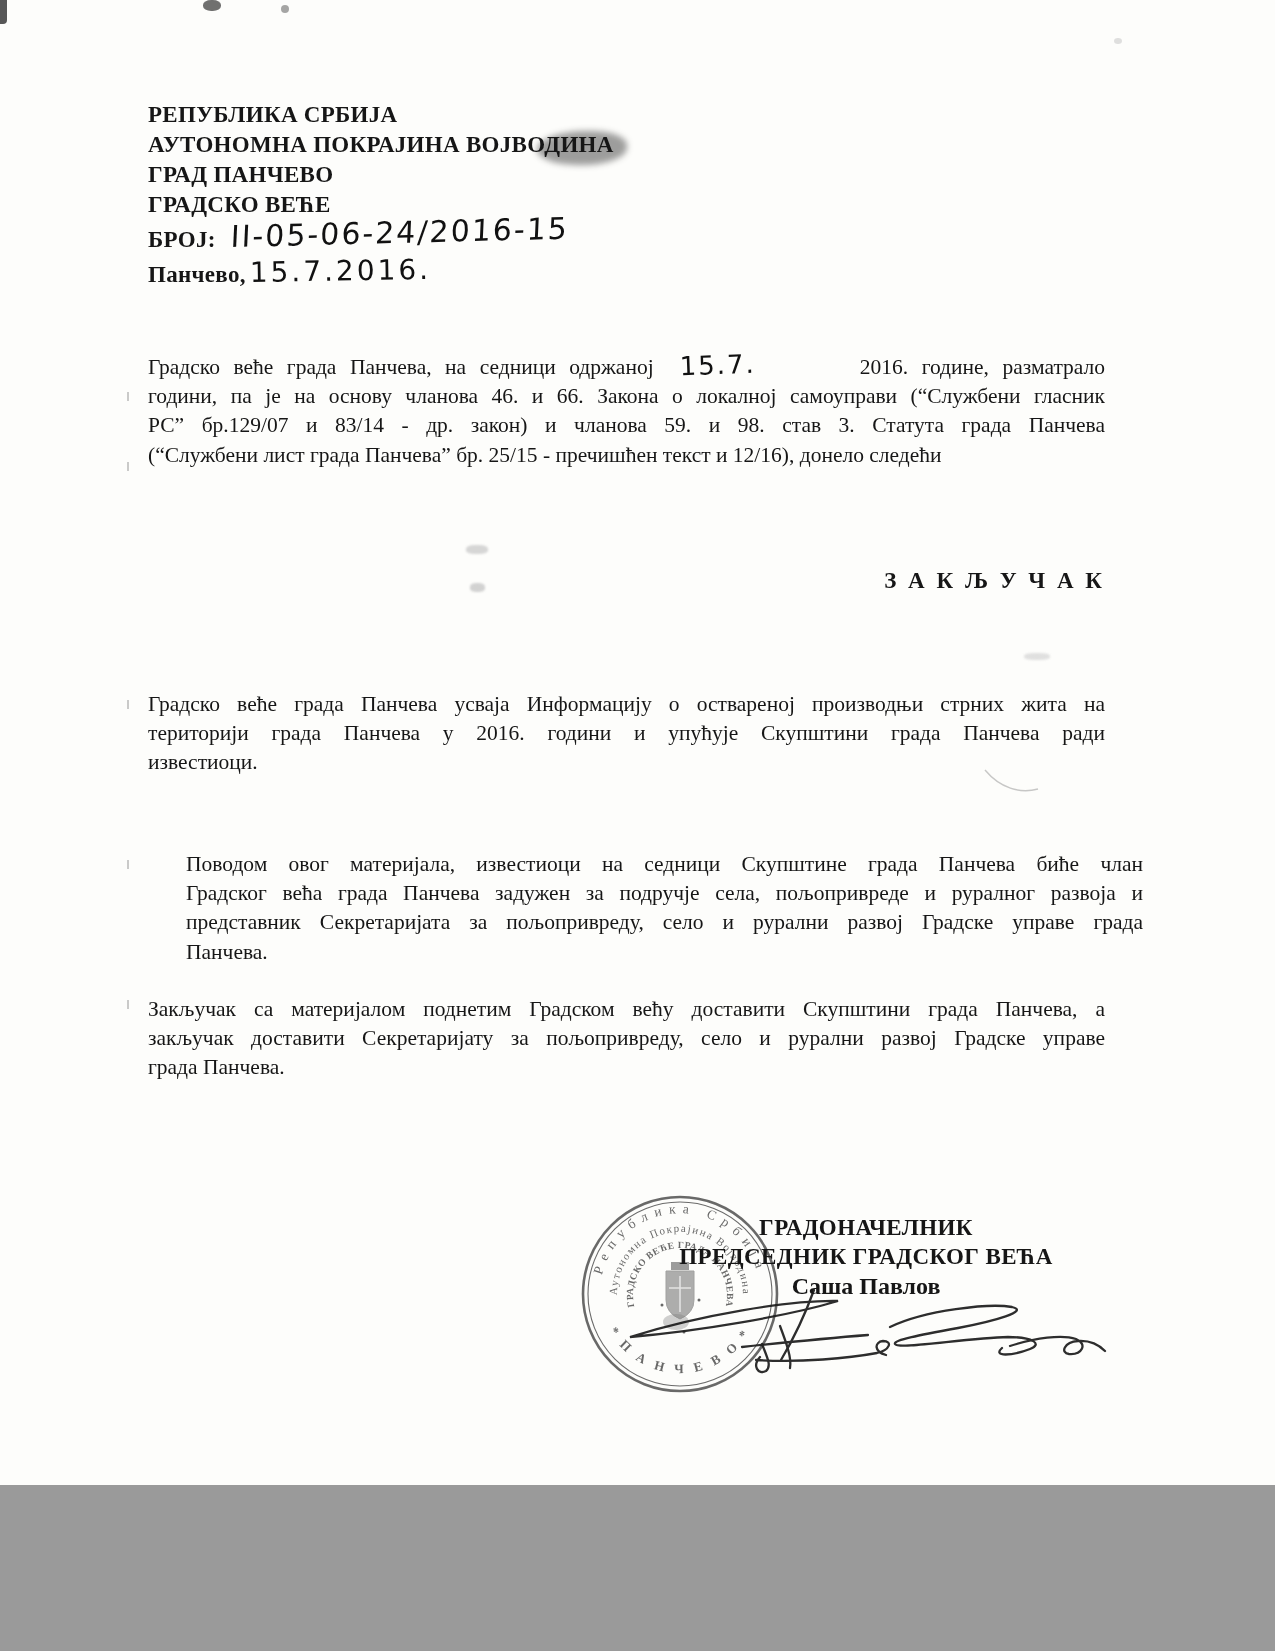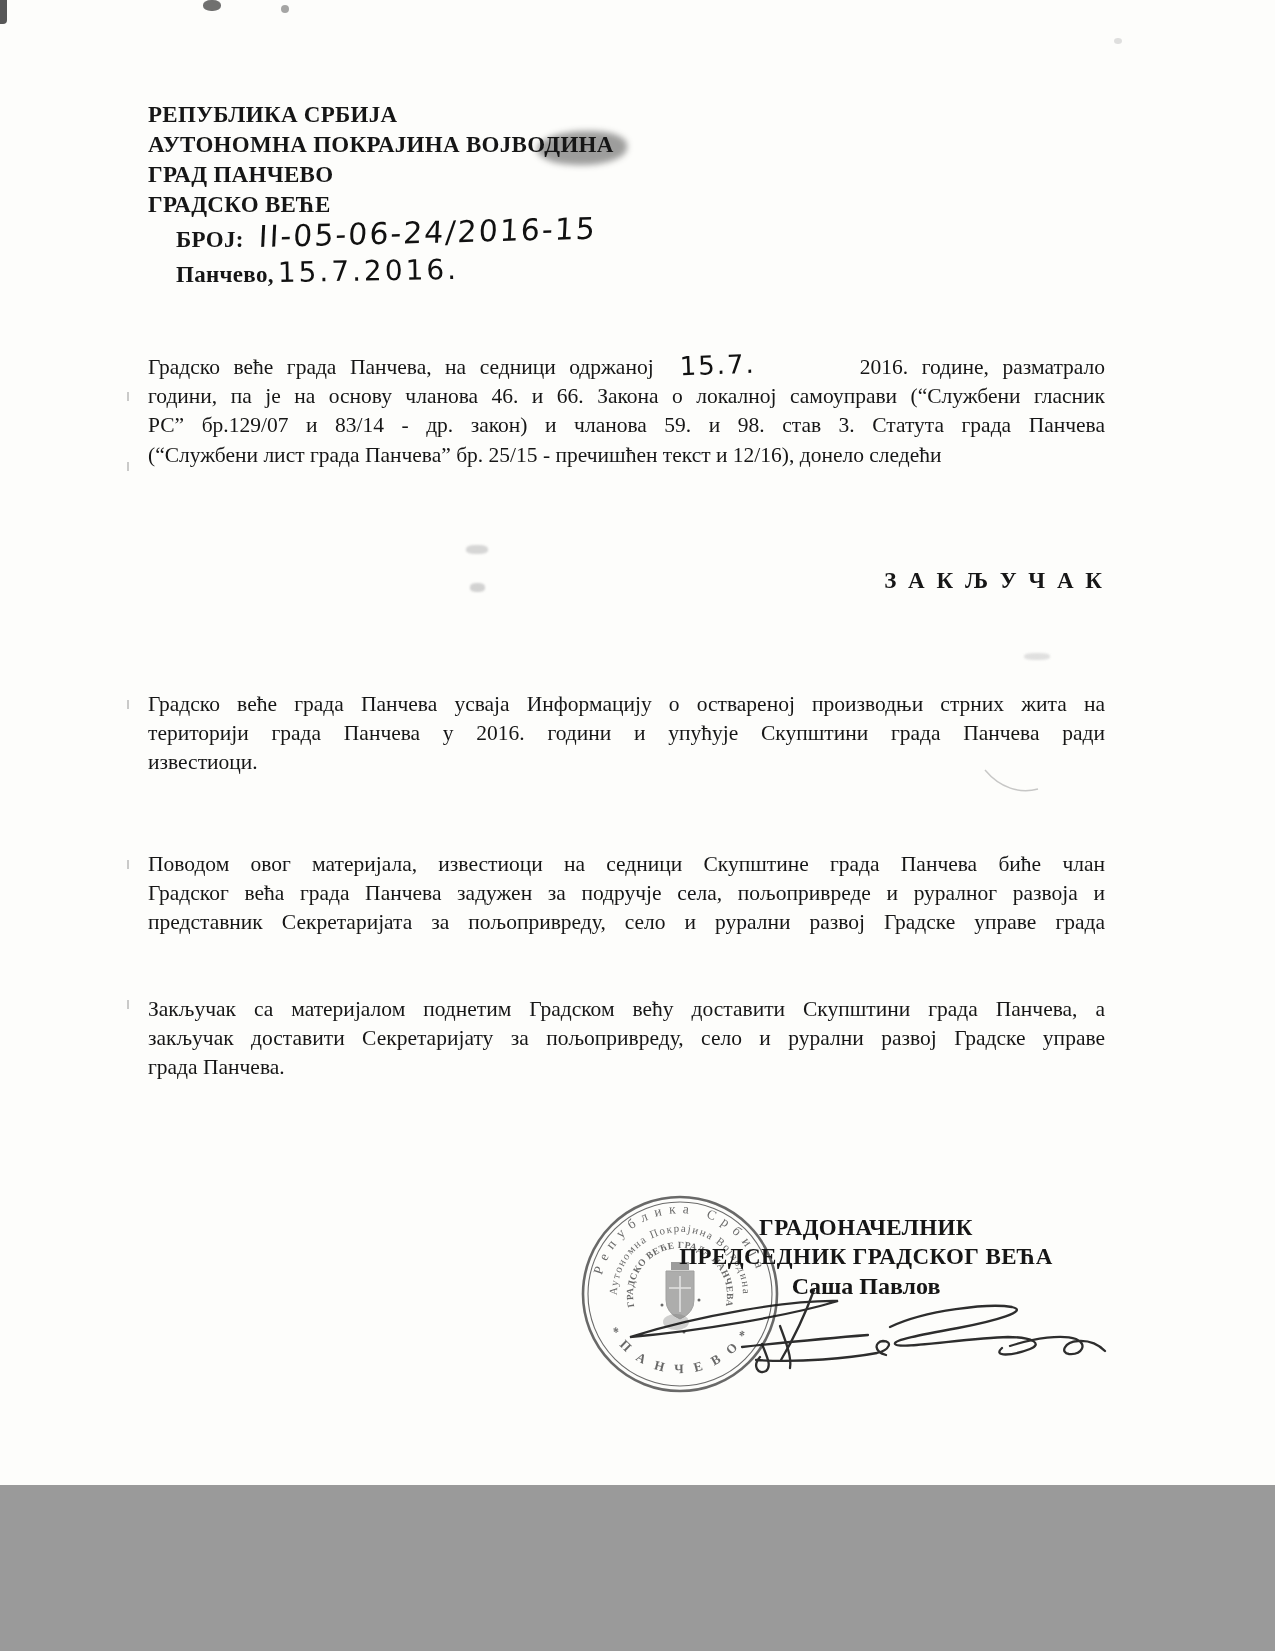--- a/index.html
+++ b/index.html
@@ -4,21 +4,21 @@
 <style>
   html,body{margin:0;padding:0;background:#9a9a9a;}
   .page{
     position:relative;width:1275px;height:1485px;margin:0 auto;
     background:#fdfdfb;color:#161616;overflow:hidden;
     font-family:"Liberation Serif",serif;
   }
   
   .header{position:absolute;left:148px;top:100px;}
   .hline{font-weight:bold;font-size:23px;line-height:30px;letter-spacing:.3px;white-space:nowrap;}
-  .hlabel{font-weight:bold;font-size:23px;margin-left:28px;}
+  .hlabel{font-weight:bold;font-size:23px;}
   .hw{font-family:"DejaVu Sans",sans-serif;font-weight:normal;color:#111;}
   .hw-num{display:inline-block;font-size:30px;letter-spacing:2px;margin-left:14px;
           transform:rotate(-1.4deg) skewX(-4deg);transform-origin:left bottom;}
   .hw-date{display:inline-block;font-size:28px;letter-spacing:3px;margin-left:4px;
           transform:rotate(-1deg);transform-origin:left bottom;}
   .num-line{line-height:34px;}
   .place-line{line-height:32px;}
   
   .para{position:absolute;left:148px;width:957px;font-size:21.5px;}
   .tline{text-align:justify;text-align-last:justify;line-height:29.2px;}
@@ -68,24 +68,25 @@
       </div>
   </div>
 
   <div class="title">З А К Љ У Ч А К</div>
 
   <div class="para" style="top:690px;">
       <div class="tline">Градско веће града Панчева усваја Информацију о оствареној производњи стрних жита на</div>
       <div class="tline">територији града Панчева у 2016. години и упућује Скупштини града Панчева ради</div>
       <div class="tline tlast">известиоци.</div>
     </div>
-  <div class="para" style="top:850px;">
+  <div class="para" style="top:850px;margin-left:38px;">
       <div class="tline">Поводом овог материјала, известиоци на седници Скупштине града Панчева биће члан</div>
       <div class="tline">Градског већа града Панчева задужен за подручје села, пољопривреде и руралног развоја и</div>
       <div class="tline">представник Секретаријата за пољопривреду, село и рурални развој Градске управе града</div>
+      <div class="tline tlast">Панчева.</div>
     </div>
   <div class="para" style="top:995px;">
       <div class="tline">Закључак са материјалом поднетим Градском већу доставити Скупштини града Панчева, а</div>
       <div class="tline">закључак доставити Секретаријату за пољопривреду, село и рурални развој Градске управе</div>
       <div class="tline tlast">града Панчева.</div>
     </div>
 
   <svg class="overlay" width="1275" height="1651" viewBox="0 0 1275 1651">
     <defs>
       <path id="arcOuter" d="M 619 1345 A 80 80 0 1 1 741 1345"></path>

